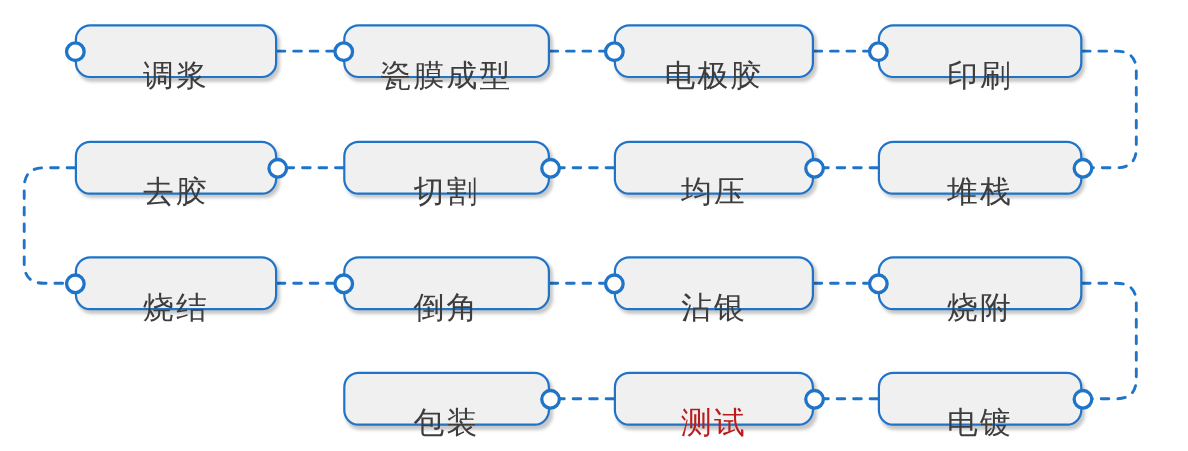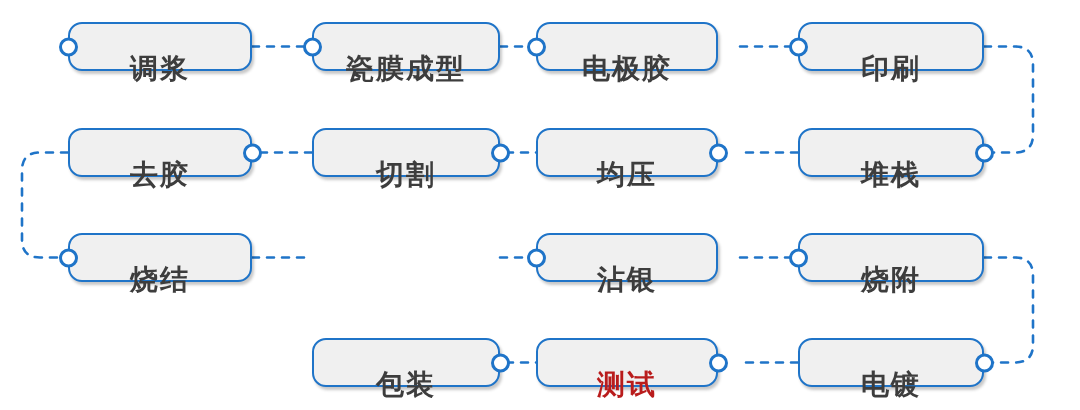--- a/index.html
+++ b/index.html
@@ -35,21 +35,21 @@
     background: #f0f0f0;
     border: 2.5px solid #1f74c8;
     border-radius: 14px;
     box-shadow: 2px 3px 3px rgba(0,0,0,0.22);
     display: flex;
     align-items: center;
     justify-content: center;
   }
   .node .label {
     font-size: 28px;
-    font-weight: bold;
+    font-weight: normal;
     color: #3d3d3d;
     letter-spacing: 2px;
     line-height: 1;
     user-select: none;
     margin-top: 44px;
   }
   .node.highlight .label {
     color: #b91c1c;
   }
   .port {
@@ -60,21 +60,21 @@
     border: 3px solid #1f74c8;
     border-radius: 50%;
     top: 50%;
     transform: translateY(-50%);
   }
   .port.left  { left: -11.5px; }
   .port.right { right: -11.5px; }
   
   .c1 { left: 68px;  width: 184px; }
   .c2 { left: 312px; width: 188px; }
-  .c3 { left: 536px; width: 182px; }
+  .c3 { left: 558px; width: 182px; }
   .c4 { left: 798px; width: 186px; }
   
   .r1 { top: 22px; }
   .r2 { top: 128px; }
   .r3 { top: 233px; text-align: center; }
   .r4 { top: 338px; }
 </style>
 </head>
 <body>
 
@@ -135,20 +135,24 @@
   </div>
   <div class="node r2 c4">
     <span class="port right"></span>
     <span class="label">堆栈</span>
   </div>
 
   <div class="node r3 c1">
     <span class="port left"></span>
     <span class="label">烧结</span>
   </div>
+  <div class="node r3 c2">
+    <span class="port left"></span>
+    <span class="label">倒角</span>
+  </div>
   <div class="node r3 c3">
     <span class="port left"></span>
     <span class="label">沾银</span>
   </div>
   <div class="node r3 c4">
     <span class="port left"></span>
     <span class="label">烧附</span>
   </div>
 
   <div class="node r4 c2">

